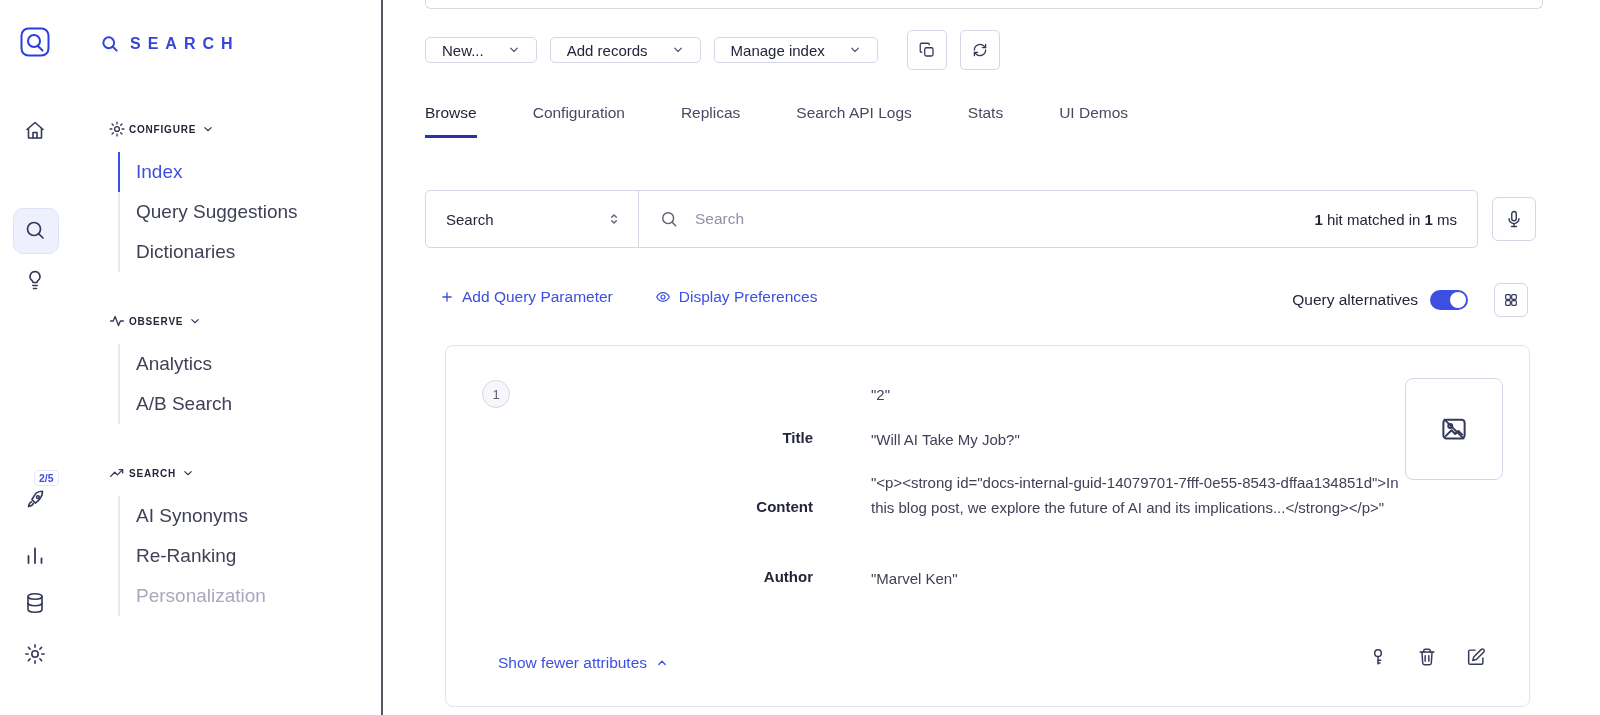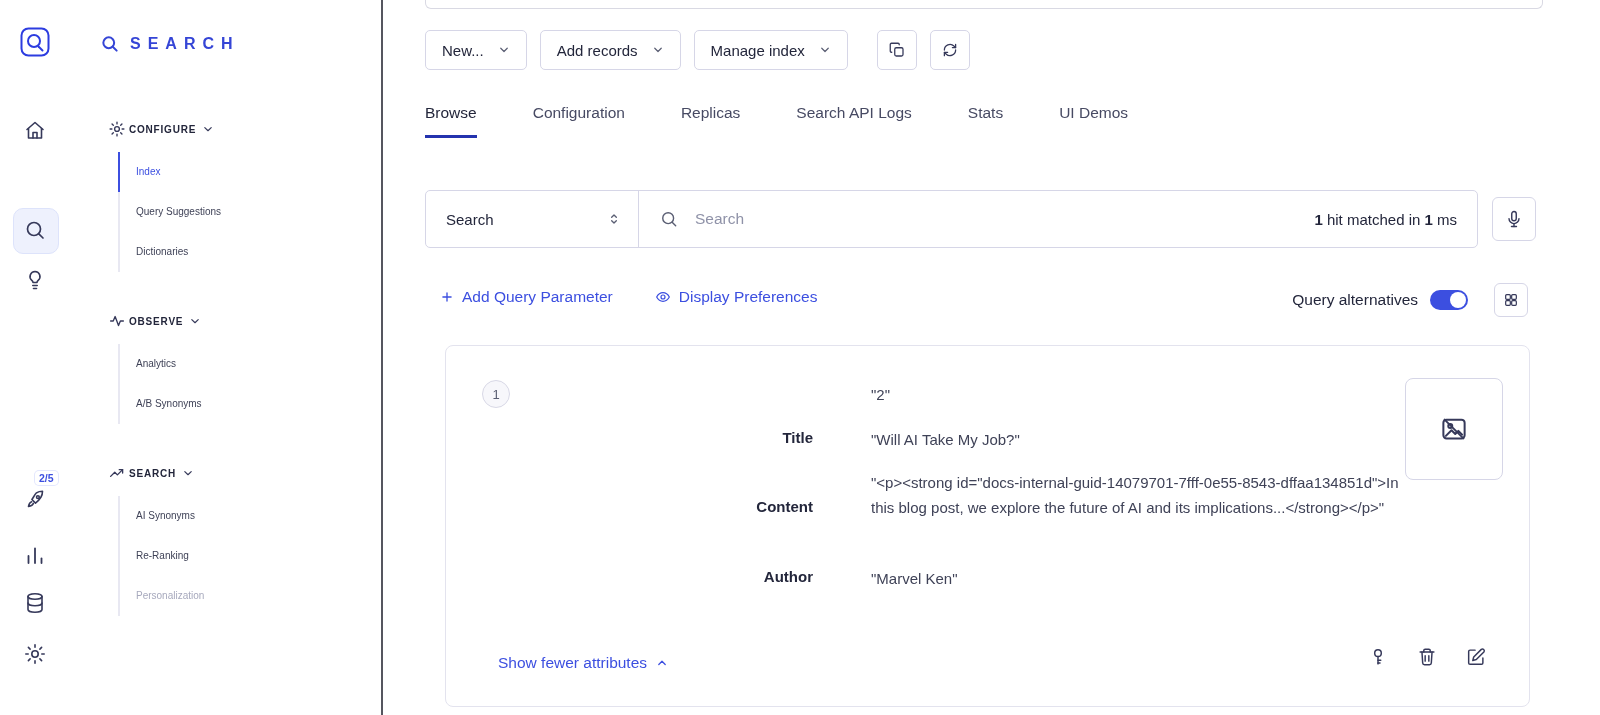--- a/index.html
+++ b/index.html
@@ -26,32 +26,32 @@
   .side-edge{position:absolute;left:381px;top:0;width:2px;height:715px;background:#55565f;}
   .side-logo{display:flex;align-items:center;gap:10px;padding:34px 0 0 30px;color:#3545d6;}
   .side-logo-text{font-size:16px;font-weight:700;letter-spacing:7px;}
   .side-group{margin-top:40px;}
   .side-group.mt-lg{margin-top:66px;}
   .side-header{display:flex;align-items:center;gap:3px;padding-left:38px;font-size:10px;font-weight:700;
        letter-spacing:.8px;color:#23263b;cursor:pointer;line-height:17px;}
   .side-header .icon{color:#36395a;}
   .chev{color:#5a5e73;margin-left:2px;}
   .side-items{margin:14px 0 0 48px;border-left:2px solid #e8e8f2;}
-  .side-item{padding:11px 2px 11px 16px;font-size:10px;line-height:18px;color:#3f4257;cursor:pointer;
+  .side-item{padding:11px 2px 11px 16px;font-size:19px;line-height:18px;color:#3f4257;cursor:pointer;
        margin-left:-2px;border-left:2px solid transparent;}
   .side-item.active{color:#3c4fe0;border-left-color:#3c4fe0;font-weight:500;}
   .side-item.disabled{color:#a7a9bd;}
 
   
   .main{position:absolute;left:383px;top:0;width:1217px;height:715px;background:#fff;}
   .top-peek{position:absolute;left:42px;top:0;width:1116px;height:8px;border:1px solid #d9d9e3;
        border-top:none;border-radius:0 0 6px 6px;cursor:pointer;}
 
   .toolbar{position:absolute;left:42px;top:30px;display:flex;gap:13px;align-items:center;}
-  .btn{display:inline-flex;align-items:center;gap:14px;height:40px;padding:0 16px;background:#fff;
+  .btn{display:inline-flex;align-items:center;gap:24px;height:26px;padding:0 16px;background:#fff;
        border:1px solid #d6d6e7;border-radius:5px;font-size:15px;color:#23263b;font-family:inherit;cursor:pointer;}
   .btn .caret{color:#5a5e73;}
   .icon-btn{width:40px;height:40px;display:inline-flex;align-items:center;justify-content:center;background:#fff;
        border:1px solid #d6d6e7;border-radius:5px;color:#36395a;cursor:pointer;padding:0;}
   .gap-left{margin-left:16px;}
 
   .tabs{position:absolute;left:42px;top:104px;display:flex;gap:56px;}
   .tab{font-size:15.5px;color:#474a63;padding-bottom:13px;cursor:pointer;border-bottom:3px solid transparent;}
   .tab.active{color:#23263b;font-weight:500;border-bottom-color:#2433ae;}
 
@@ -219,21 +219,21 @@
         </span>
         <span>OBSERVE</span>
         <span class="icon i14 chev">
           <svg viewBox="0 0 24 24" fill="none" stroke="currentColor" stroke-width="2" stroke-linecap="round" stroke-linejoin="round">
               <path d="M6.5 9.5 12 15l5.5-5.5"></path>
             </svg>
         </span>
       </div>
       <div class="side-items">
         <div class="side-item">Analytics</div>
-        <div class="side-item">A/B Synonyms</div>
+        <div class="side-item">A/B Search</div>
       </div>
     </div>
 
     <div class="side-group">
       <div class="side-header">
         <span class="icon i18">
           <svg viewBox="0 0 24 24" fill="none" stroke="currentColor" stroke-width="1.8" stroke-linecap="round" stroke-linejoin="round">
               <path d="M3.5 16.5 9 11l3.5 3.5 7-7"></path>
               <path d="M15 7.5h4.5V12"></path>
             </svg>

